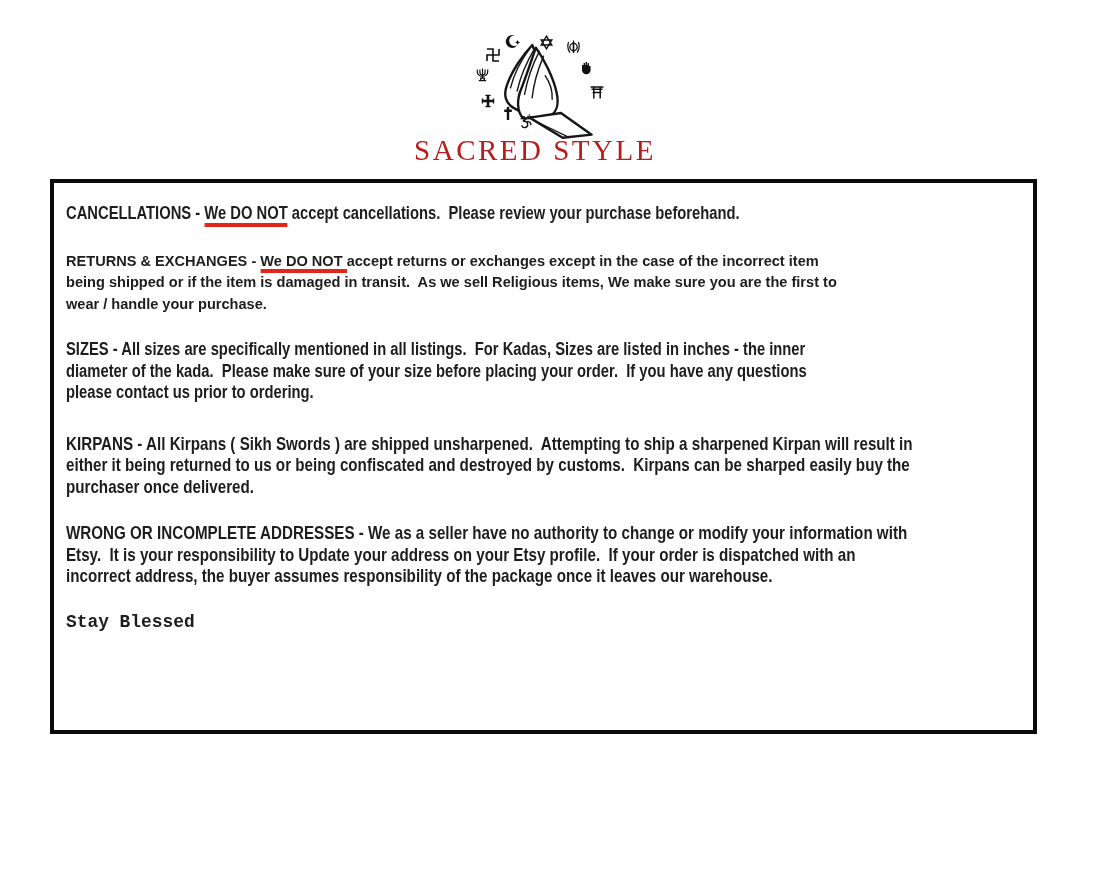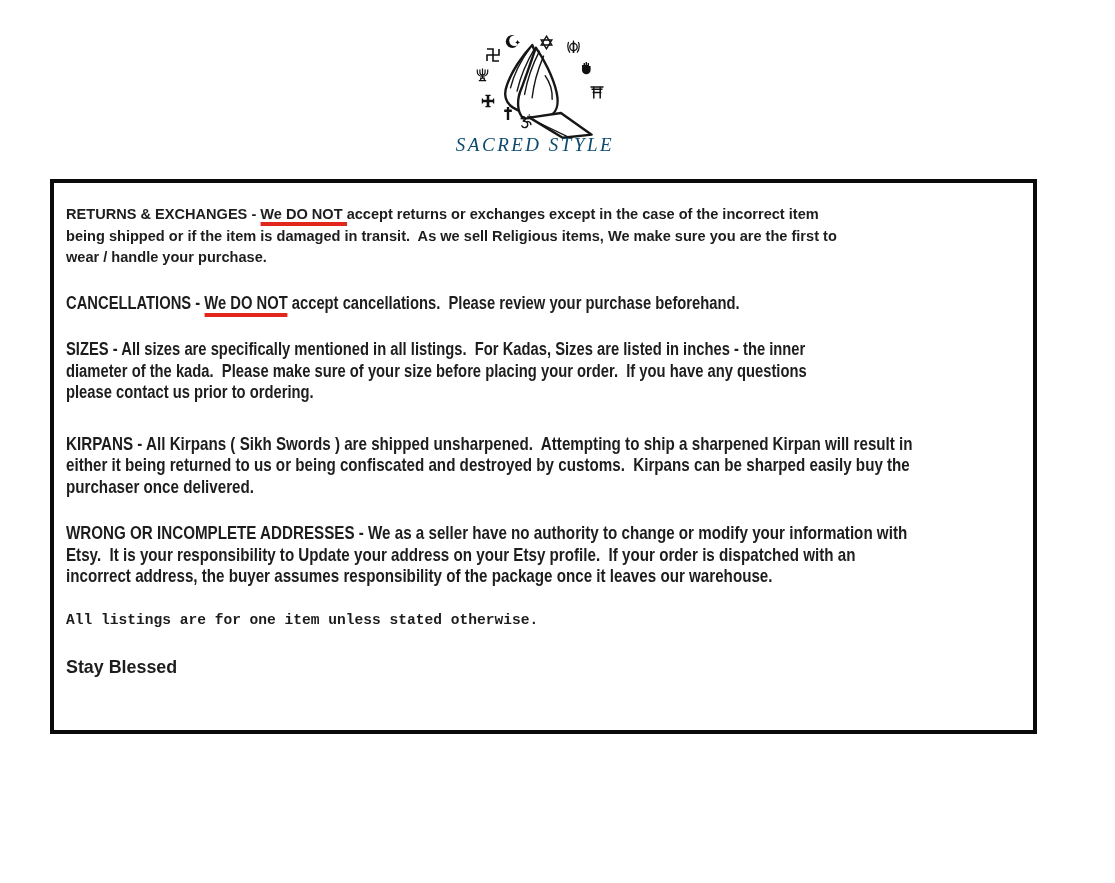--- a/index.html
+++ b/index.html
@@ -17,21 +17,21 @@
     color:var(--ink);
   }
 
   
   .logo-art{position:absolute;left:460px;top:30px;width:160px;height:110px;}
   .hands{position:absolute;left:18px;top:12px;width:136px;height:98px;}
   .sym{position:absolute;line-height:0;}
   .brand-title{
     position:absolute;top:134px;left:535px;transform:translateX(-50%);
     font-family:"Liberation Serif", serif;
-    font-size:19px;letter-spacing:2.5px;white-space:nowrap;color:#0c4a6e;font-style:italic;
+    font-size:29px;letter-spacing:2.5px;white-space:nowrap;color:#b91c1c;
   }
 
   
   .notice-box{
     position:absolute;left:50px;top:179px;width:987px;height:555px;
     border:4px solid var(--border);
     padding:20px 10px 0 12px;overflow:hidden;background:#fff;
   }
   .para{margin-top:25px;}
   .para:nth-child(1){margin-top:0;}
@@ -117,42 +117,39 @@
       <path d="M9.7 7.4 c1.9.2 3.1 1.5 3.2 3.2"></path>
       <path d="M9.8 2.6 q1.5 1.1 3 0"></path>
     </g>
     <circle cx="11.3" cy="1" r=".8" fill="#111"></circle>
   </svg>
 </div>
 
 <div class="brand-title">SACRED STYLE</div>
 
 <div class="notice-box">
+    <div class="para v-condensed-small">
+      <div class="line"><span>CANCELLATIONS - </span><span class="red-underline">We DO NOT</span><span> accept cancellations.  Please review your purchase beforehand.</span></div>
+    </div>
     <div class="para v-normal">
       <div class="line"><span>RETURNS &amp; EXCHANGES - </span><span class="red-underline">We DO NOT </span><span>accept returns or exchanges except in the case of the incorrect item</span></div>
       <div class="line"><span>being shipped or if the item is damaged in transit.  As we sell Religious items, We make sure you are the first to</span></div>
       <div class="line"><span>wear / handle your purchase.</span></div>
-    </div>
-    <div class="para v-condensed-small">
-      <div class="line"><span>CANCELLATIONS - </span><span class="red-underline">We DO NOT</span><span> accept cancellations.  Please review your purchase beforehand.</span></div>
     </div>
     <div class="para v-condensed-small">
       <div class="line"><span>SIZES - All sizes are specifically mentioned in all listings.  For Kadas, Sizes are listed in inches - the inner</span></div>
       <div class="line"><span>diameter of the kada.  Please make sure of your size before placing your order.  If you have any questions</span></div>
       <div class="line"><span>please contact us prior to ordering.</span></div>
     </div>
     <div class="para v-condensed">
       <div class="line"><span>KIRPANS - All Kirpans ( Sikh Swords ) are shipped unsharpened.  Attempting to ship a sharpened Kirpan will result in</span></div>
       <div class="line"><span>either it being returned to us or being confiscated and destroyed by customs.  Kirpans can be sharped easily buy the</span></div>
       <div class="line"><span>purchaser once delivered.</span></div>
     </div>
     <div class="para v-condensed">
       <div class="line"><span>WRONG OR INCOMPLETE ADDRESSES - We as a seller have no authority to change or modify your information with</span></div>
       <div class="line"><span>Etsy.  It is your responsibility to Update your address on your Etsy profile.  If your order is dispatched with an</span></div>
       <div class="line"><span>incorrect address, the buyer assumes responsibility of the package once it leaves our warehouse.</span></div>
     </div>
-    <div class="para v-normal">
-      <div class="line"><span>All listings are for one item unless stated otherwise.</span></div>
-    </div>
     <div class="para v-large">
       <div class="line"><span>Stay Blessed</span></div>
     </div>
   </div>
 
 </body></html>

